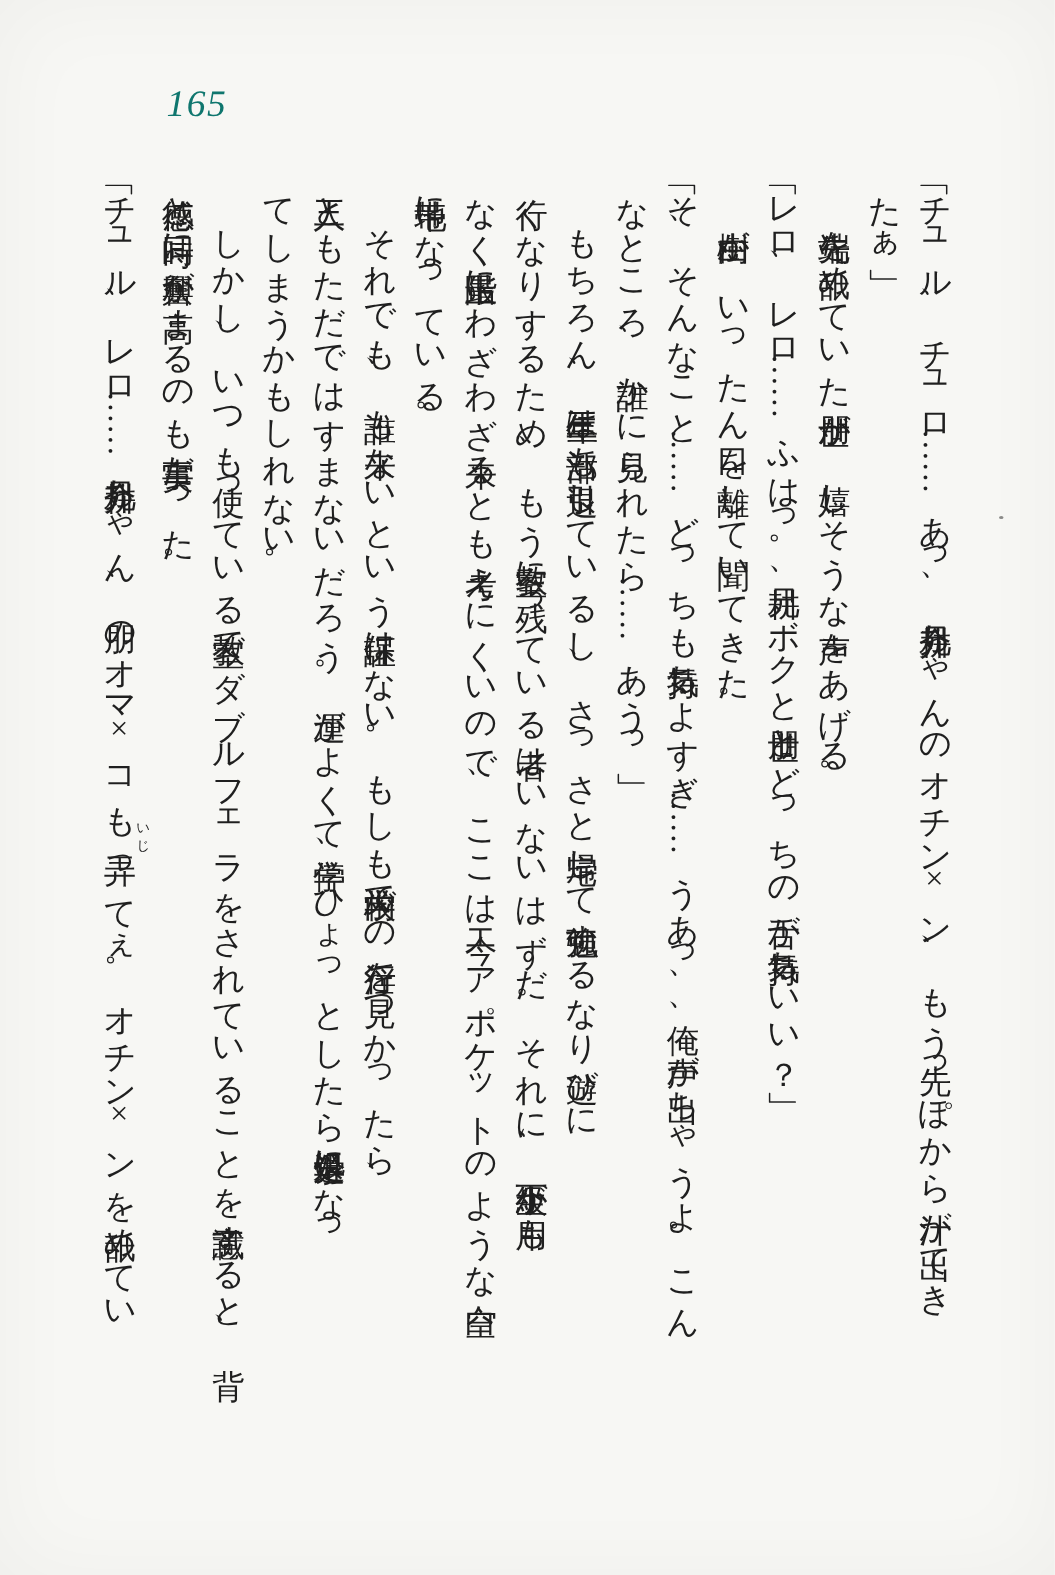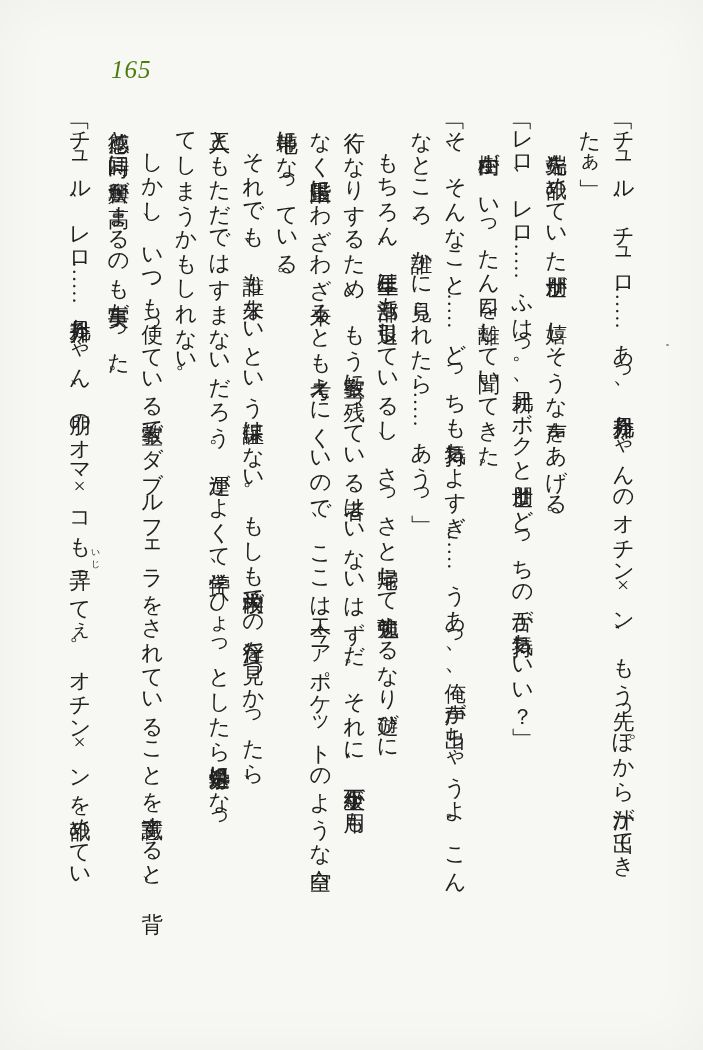--- a/index.html
+++ b/index.html
@@ -21,21 +21,21 @@
     background: var(--paper);
     box-shadow: inset 0 0 60px rgba(0,0,0,0.035);
   }
   .page-number {
     position: absolute;
     left: 111px;
     top: 56px;
     font-size: 25px;
     font-style: italic;
     letter-spacing: 1px;
-    color: #4d7c0f;
+    color: #0f766e;
   }
   .text-block {
     position: absolute;
     top: 116px;
     left: 67px;
     width: 572px;
     height: 822px;
     writing-mode: vertical-rl;
     -webkit-writing-mode: vertical-rl;
     text-orientation: mixed;

